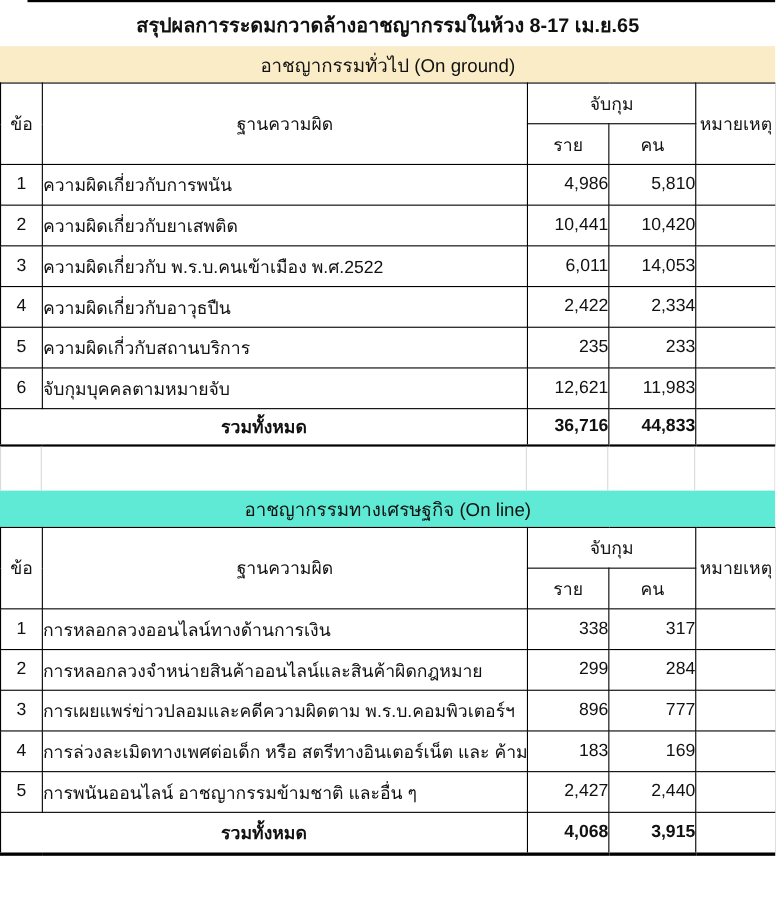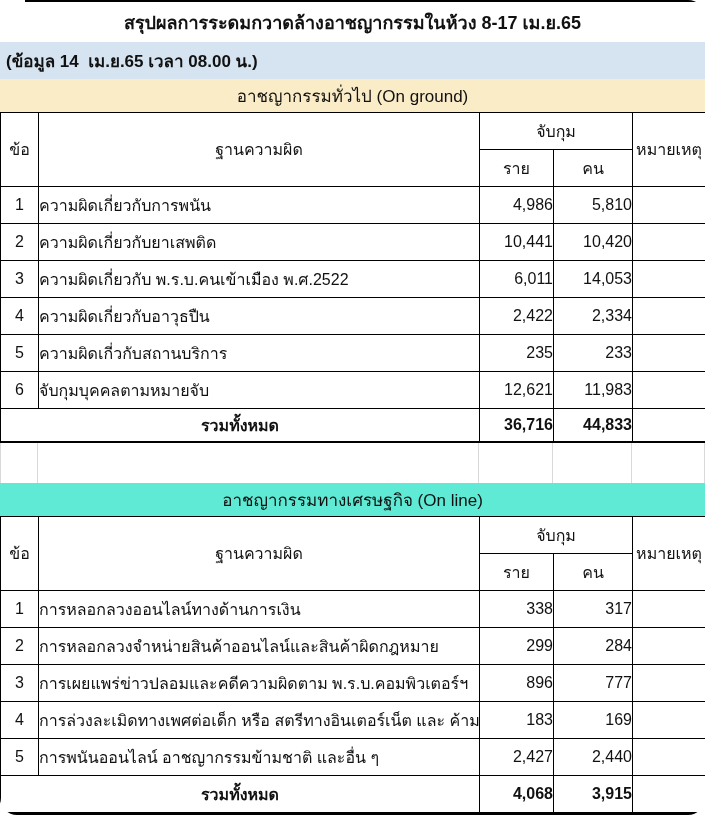--- a/index.html
+++ b/index.html
@@ -1,18 +1,18 @@
 <!DOCTYPE html>
 <html lang="th"><head>
 <meta charset="utf-8">
 <style>
   html,body{margin:0;padding:0;background:#fff;}
   .page{
     width:705px;height:815px;position:relative;background:#fff;
-    font-family:"Liberation Sans",sans-serif;color:#111;overflow:hidden;border-radius:17px;
+    font-family:"Liberation Sans",sans-serif;color:#111;overflow:hidden;
   }
   .topline{height:2px;background:#000;margin-left:25px;}
   .doc-title{
     height:40px;display:flex;align-items:center;justify-content:center;
     font-size:18px;font-weight:bold;letter-spacing:0;
   }
   .subtitle-bar{
     height:37px;background:#D6E4F1;display:flex;align-items:center;
     padding-left:6px;font-size:17px;font-weight:bold;white-space:pre;box-sizing:border-box;
   }
@@ -45,21 +45,20 @@
 </style>
 </head>
 <body>
 
 <div class="page">
 
   <div class="topline"></div>
 
   <div class="doc-title">สรุปผลการระดมกวาดล้างอาชญากรรมในห้วง 8-17 เม.ย.65</div>
 
-  <div class="subtitle-bar">(ข้อมูล 14  เม.ย.65 เวลา 08.00 น.)</div>
 
   <div class="band cream">อาชญากรรมทั่วไป (On ground)</div>
 
   <table class="data t1">
     <colgroup>
         <col style="width:38px">
         <col style="width:441px">
         <col style="width:74px">
         <col style="width:79px">
         <col style="width:73px">

